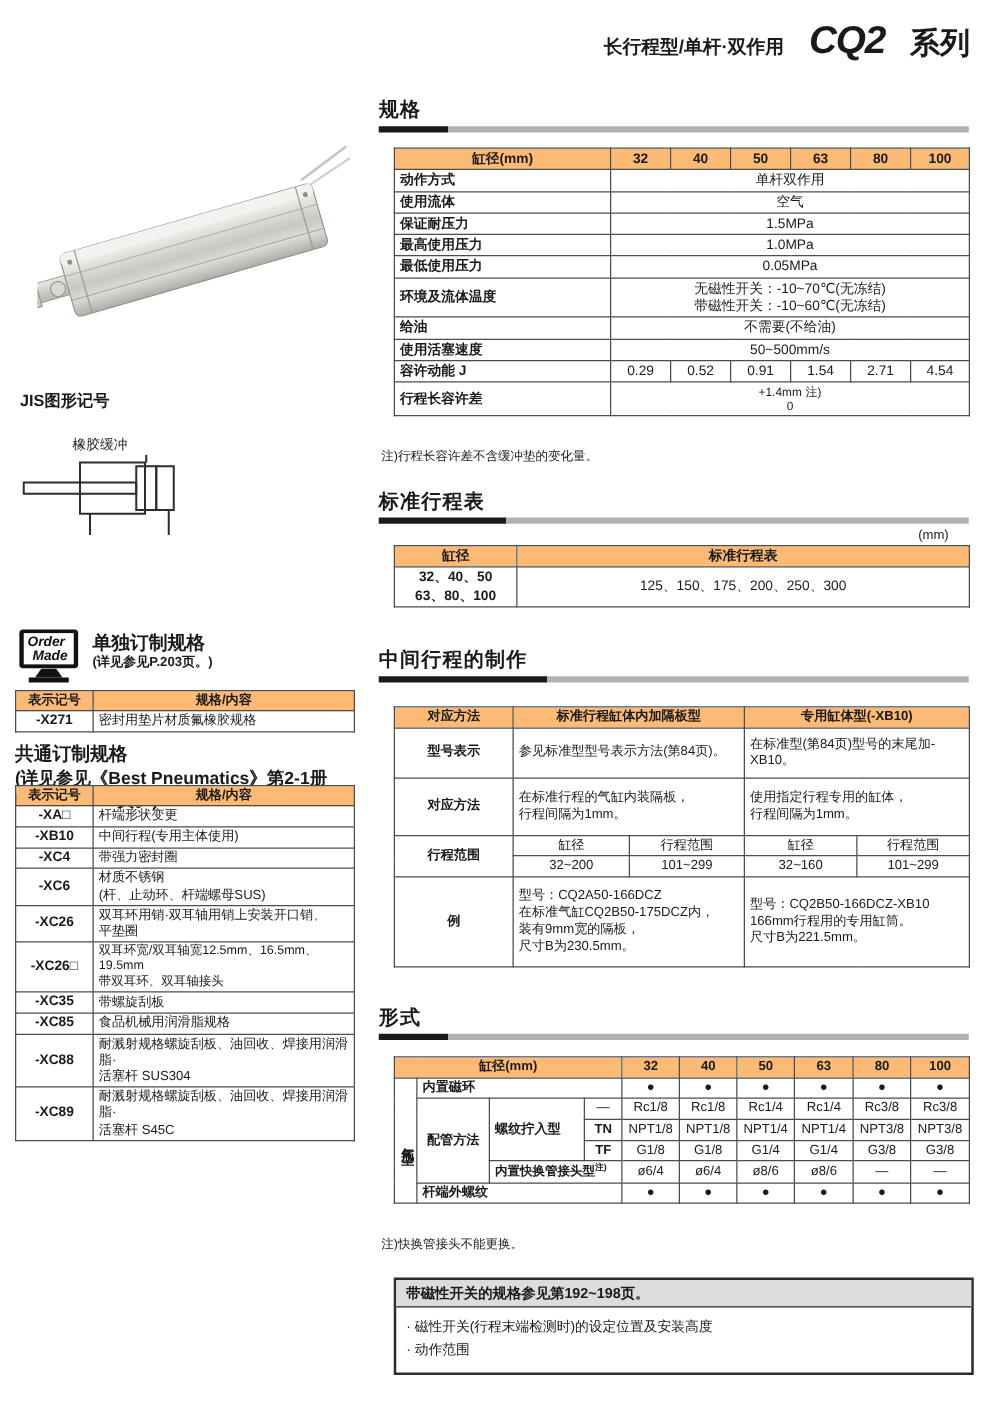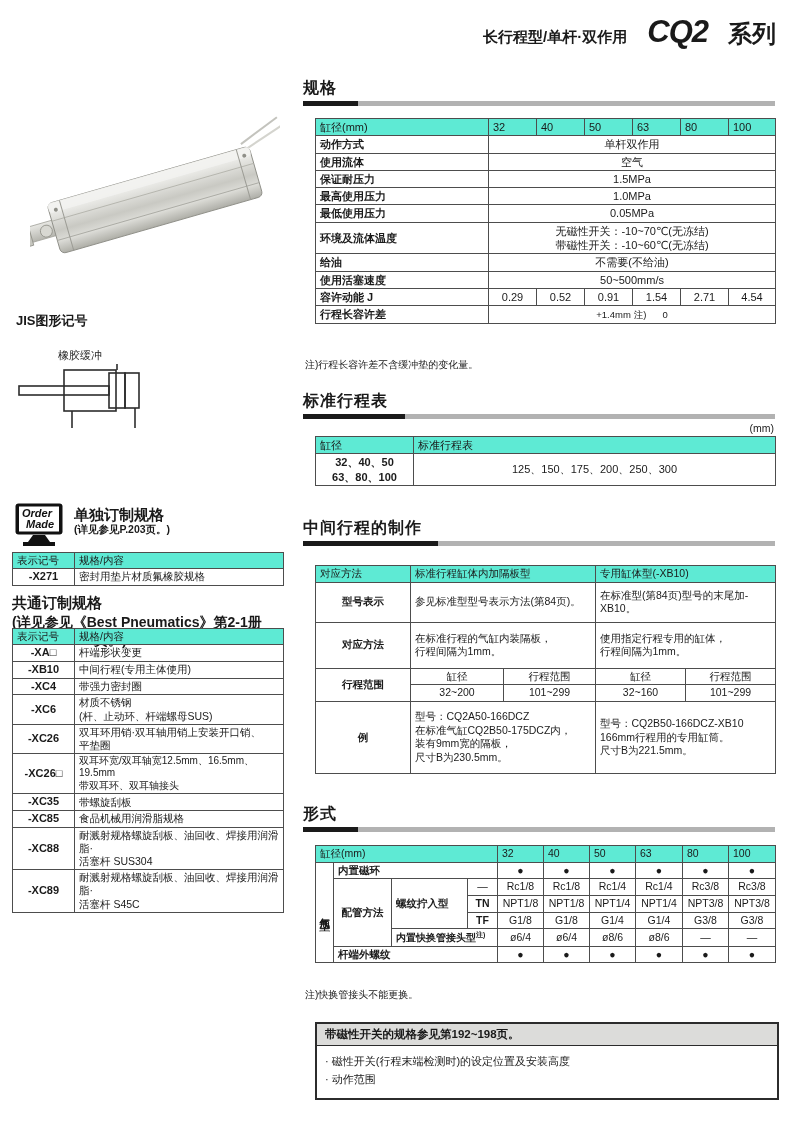--- a/index.html
+++ b/index.html
@@ -10,34 +10,34 @@
   .hdr .sub{font-size:15px;font-weight:bold;}
   .hdr .series{font-size:31px;font-weight:bold;font-style:italic;letter-spacing:-1px;}
   .hdr .suffix{font-size:24px;font-weight:bold;}
   
   .sec{position:absolute;left:0;width:472px;}
   .sec .t{font-size:16px;font-weight:bold;letter-spacing:1px;}
   .sec .bar{height:5px;margin-top:2px;}
   
   table.t{border-collapse:collapse;table-layout:fixed;font-size:11px;color:#1a1a1a;}
   table.t td,table.t th{border:1px solid #4d4d4d;padding:1px 4px;line-height:1.3;vertical-align:middle;overflow:hidden;}
-  .hd{background:#5eead4;font-weight:normal;text-align:left;}
+  .hd{background:#fdba74;font-weight:bold;text-align:center;}
   .lbl{font-weight:bold;text-align:left;padding-left:7px;}
   .ctr{text-align:center;}
   .pre{white-space:pre-line;}
   .small{font-size:10px;margin-top:48px;}
   
   .rcol{position:absolute;left:303px;top:78px;width:472px;}
   .rcol .blk{position:absolute;left:12px;width:460px;}
   
-  .tolwrap{display:inline-flex;flex-direction:row;align-items:center;font-size:9.5px;line-height:1.1;gap:16px;}
+  .tolwrap{display:inline-flex;flex-direction:column;align-items:center;font-size:9.5px;line-height:1.1;}
   .tolrow{display:inline-flex;align-items:flex-start;gap:3px;}
   
   .note{position:absolute;left:0;font-size:10px;color:#1a1a1a;}
-  .mm{position:absolute;right:1px;font-size:10.5px;}
+  .mm{position:absolute;right:16px;font-size:10.5px;}
   
   .vert{writing-mode:vertical-rl;text-orientation:upright;font-weight:bold;text-align:center;padding:2px 1px;letter-spacing:2px;}
   
   .swbox{border:2px solid #2c2c2c;width:456px;}
   .swhead{background:#dcdcda;font-weight:bold;font-size:11.5px;padding:3px 8px;border-bottom:1px solid #2c2c2c;}
   .swbody{padding:5px 8px 8px 8px;font-size:11px;}
   .swbody .li{margin:3px 0;}
   .swbody .li::before{content:"· ";}
   
   .lcol{position:absolute;left:12px;top:100px;width:272px;}

